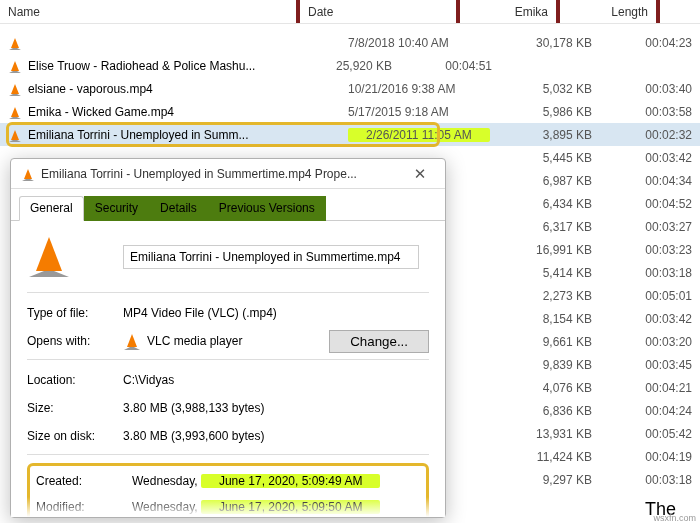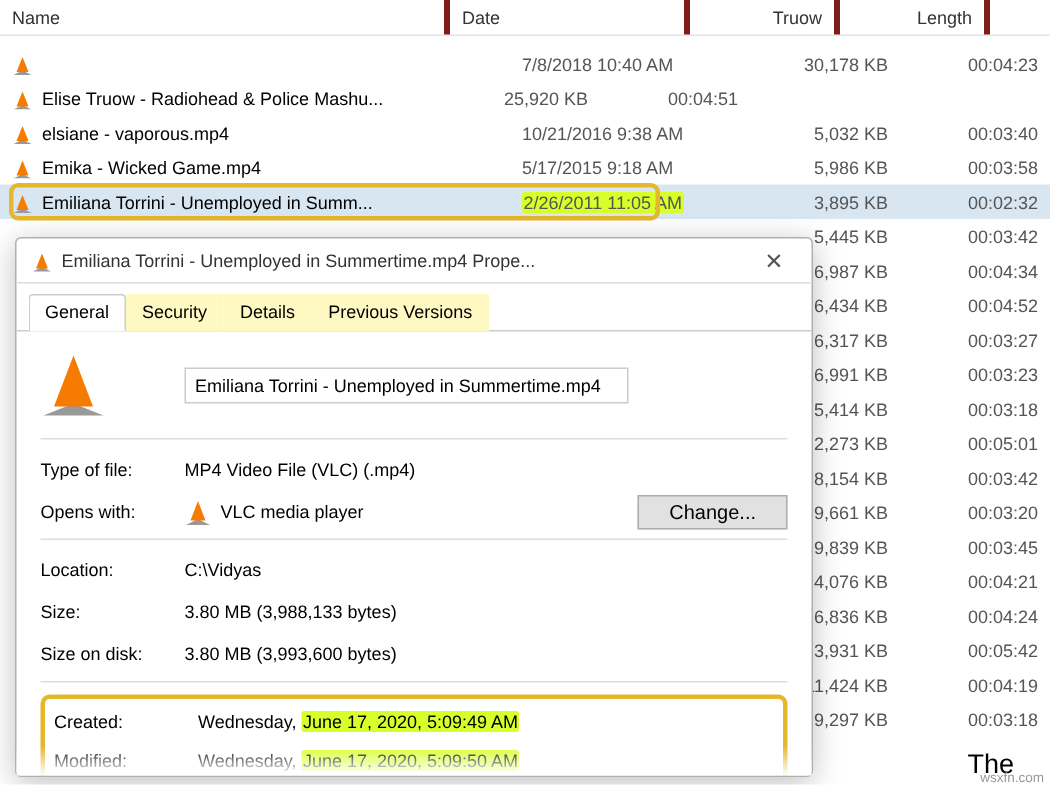--- a/index.html
+++ b/index.html
@@ -18,41 +18,41 @@
 .row { display: flex; height: 23px; align-items: center; }
 .row .cell { padding: 0 8px; overflow: hidden; white-space: nowrap; text-overflow: ellipsis; }
 .row .cell.name { width: 300px; display: flex; align-items: center; gap: 6px; }
 .row .cell.date { width: 160px; color: #555; margin-left: 40px; }
 .row .cell.size { width: 100px; text-align: right; color: #555; }
 .row .cell.length { width: 100px; text-align: right; color: #555; }
 .row.cut { opacity: 0.55; }
 .row.selected { background: #d8e6f2; }
 .row.highlight { position: relative; }
 .highlight-border { position: absolute; left: 6px; top: -1px; right: 260px; height: 25px; border: 3px solid #e4b72c; border-radius: 6px; pointer-events: none; }
-.yellow-mark { background: #d8ff2a; border-radius: 2px; padding: 0 1px; }
+.yellow-mark { background: #d8ff2a; border-radius: 2px; padding: 0 18px; }
 
 
 .vlc { width: 14px; height: 14px; display: inline-block; position: relative; }
 .vlc::before { content: ""; position: absolute; bottom: 0; left: 50%; transform: translateX(-50%); border-left: 6px solid transparent; border-right: 6px solid transparent; border-bottom: 3px solid #999; }
 .vlc::after { content: ""; position: absolute; bottom: 2px; left: 50%; transform: translateX(-50%); border-left: 4px solid transparent; border-right: 4px solid transparent; border-bottom: 10px solid #f57c00; }
 
 .vlc-big { width: 44px; height: 44px; display: inline-block; position: relative; }
 .vlc-big::before { content: ""; position: absolute; bottom: 0; left: 50%; transform: translateX(-50%); border-left: 20px solid transparent; border-right: 20px solid transparent; border-bottom: 8px solid #999; }
 .vlc-big::after { content: ""; position: absolute; bottom: 6px; left: 50%; transform: translateX(-50%); border-left: 13px solid transparent; border-right: 13px solid transparent; border-bottom: 34px solid #f57c00; }
 .vlc-mid { width: 18px; height: 18px; display:inline-block; position: relative; vertical-align: middle;}
 .vlc-mid::before { content:""; position:absolute; bottom:0; left:50%; transform:translateX(-50%); border-left:8px solid transparent; border-right:8px solid transparent; border-bottom:4px solid #999;}
 .vlc-mid::after { content:""; position:absolute; bottom:3px; left:50%; transform:translateX(-50%); border-left:5px solid transparent; border-right:5px solid transparent; border-bottom:13px solid #f57c00;}
 
 
-.dialog { position: absolute; left: 10px; top: 158px; width: 532px; height: 360px; background: #fff; border: 1px solid #b0b0b0; border-radius: 4px; box-shadow: 0 4px 20px rgba(0,0,0,0.25); display: flex; flex-direction: column; }
+.dialog { position: absolute; left: 10px; top: 158px; width: 436px; height: 360px; background: #fff; border: 1px solid #b0b0b0; border-radius: 4px; box-shadow: 0 4px 20px rgba(0,0,0,0.25); display: flex; flex-direction: column; }
 .titlebar { height: 30px; display: flex; align-items: center; padding: 0 10px; font-size: 12px; color: #333; border-bottom: 1px solid #ddd; }
 .titlebar .title { flex: 1; overflow: hidden; text-overflow: ellipsis; white-space: nowrap; }
 .close-x { width: 30px; text-align: center; color: #555; font-size: 15px; cursor: default;}
 .tabs { display: flex; gap: 0; padding: 6px 8px 0 8px; border-bottom: 1px solid #ccc; }
-.tab { padding: 4px 10px 5px 10px; border: 1px solid transparent; border-bottom: none; position: relative; top: 1px; background: #fef9c3; cursor: default;}
+.tab { padding: 4px 10px 5px 10px; border: 1px solid transparent; border-bottom: none; position: relative; top: 1px; background: #4d7c0f; cursor: default;}
 .tab.active { background: #fff; border: 1px solid #ccc; border-bottom: 1px solid #fff; border-radius: 3px 3px 0 0; }
 .tab-body { flex: 1; padding: 12px 16px 6px 16px; overflow: hidden; }
 .proprow { display: flex; align-items: center; min-height: 24px; margin-bottom: 4px; }
 .proprow .label { width: 96px; color: #000; }
 .proprow .value { flex: 1; color: #000; }
 .filename-box { border: 1px solid #ccc; padding: 4px 6px; width: 296px; height: 24px; display: flex; align-items: center; }
 .hr { border-top: 1px solid #ddd; margin: 6px 0 8px 0; }
 .change-btn { padding: 3px 20px; border: 1px solid #adadad; background: #e1e1e1; cursor: default;}
 .opens-with { display:flex; align-items:center; gap:6px;}
 .highlight-box { border: 3px solid #e4b72c; border-radius: 6px; padding: 3px 6px 2px 6px; margin: 2px 0;}
@@ -62,21 +62,21 @@
 .watermark { position: absolute; right: 24px; bottom: 4px; font-size: 18px; font-style: italic; font-weight: 600; color: #000; pointer-events:none; text-align:left; line-height:1.05;}
 .watermark .thin{font-weight:400; font-style: normal;}
 .wsxfn { position:absolute; right:4px; bottom:0; font-size:9px; color:#999; }
 </style>
 </head>
 <body>
 
 <div class="list-header">
   <div class="col col-name">Name</div>
   <div class="col col-date">Date</div>
-  <div class="col col-size">Truow</div>
+  <div class="col col-size">Emika</div>
   <div class="col col-length">Length</div>
 </div>
 
 <div class="list">
 
   <div class="row cut header-row-top" style="height:7px;opacity:0.4"></div>
 
   <div class="row">
     <div class="cell name">
         <span class="vlc"></span>

